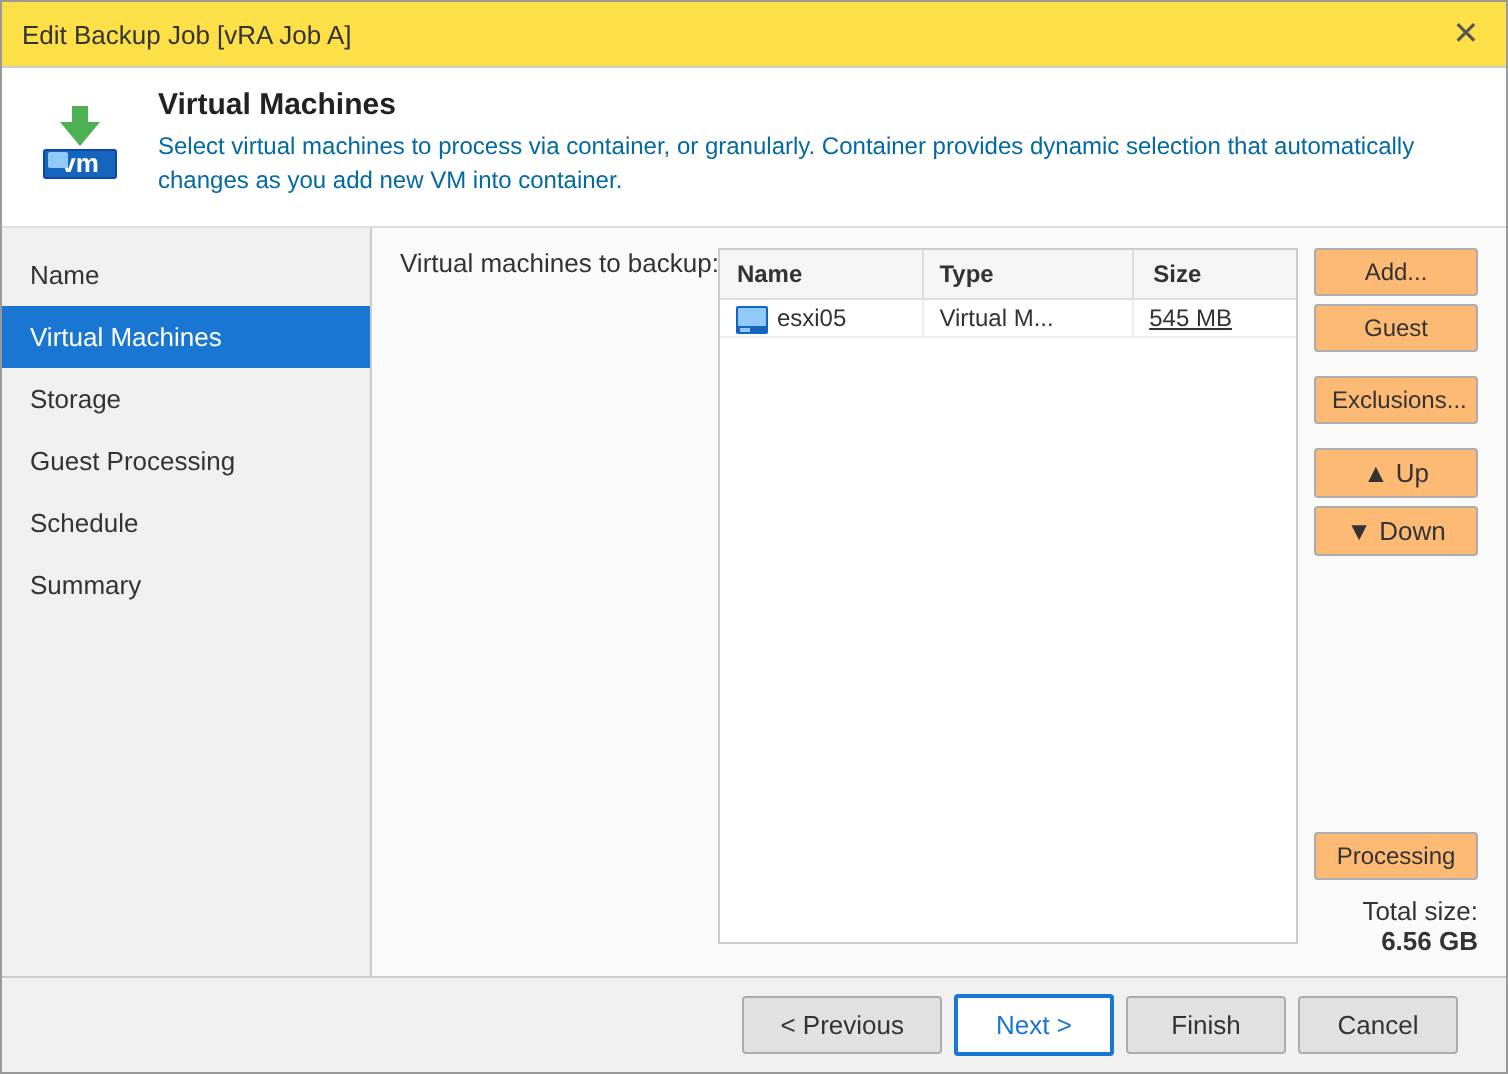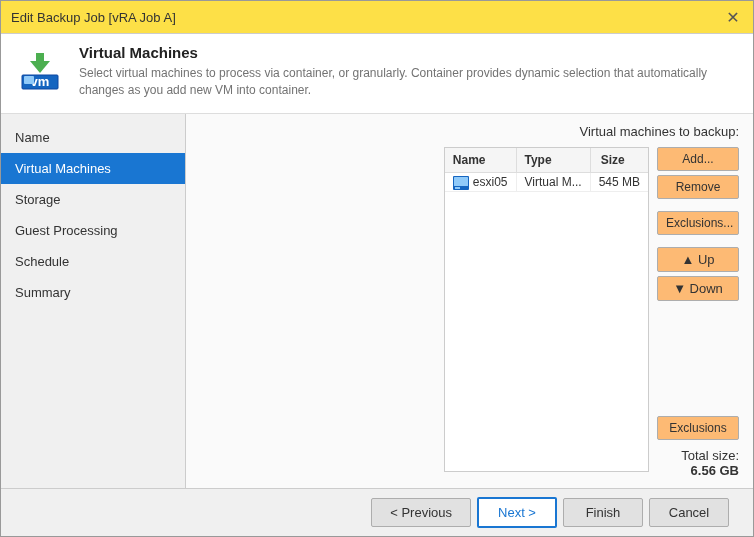--- a/index.html
+++ b/index.html
@@ -7,39 +7,39 @@
 
     .window { width: 754px; height: 537px; background: #f0f0f0; border: 1px solid #999; display: flex; flex-direction: column; }
 
     .title-bar { background: #fde047; border-bottom: 1px solid #ccc; padding: 6px 10px; display: flex; justify-content: space-between; align-items: center; min-height: 32px; }
     .title-bar-left { font-size: 13px; color: #333; }
     .title-bar-close { width: 20px; height: 20px; background: none; border: none; cursor: pointer; font-size: 16px; color: #555; display: flex; align-items: center; justify-content: center; }
 
     .header-area { background: #fff; padding: 10px 14px; display: flex; align-items: flex-start; border-bottom: 1px solid #ddd; min-height: 80px; }
     .header-icon { width: 50px; height: 50px; margin-right: 14px; display: flex; align-items: center; justify-content: center; flex-shrink: 0; }
     .header-text h2 { font-size: 15px; font-weight: 600; color: #222; margin-bottom: 4px; }
-    .header-text p { font-size: 12px; color: #737373; line-height: 1.4; }
+    .header-text p { font-size: 12px; color: #0369a1; line-height: 1.4; }
 
     .content-area { display: flex; flex: 1; overflow: hidden; }
 
     .sidebar { width: 185px; background: #f0f0f0; border-right: 1px solid #ccc; padding: 8px 0; }
     .sidebar-item { padding: 8px 14px; cursor: pointer; color: #333; font-size: 13px; }
     .sidebar-item.active { background: #1976d2; color: #fff; }
 
-    .main-panel { flex: 1; padding: 10px 14px; display: flex; flex-direction: column; background: #fafafa; overflow: hidden; align-items: flex-end; }
+    .main-panel { flex: 1; padding: 10px 14px; display: flex; background: #fafafa; overflow: hidden; }
     .section-label { font-size: 13px; color: #333; margin-bottom: 8px; }
 
     .vm-table-container { border: 1px solid #ccc; background: #fff; flex: 1; overflow-y: auto; margin-bottom: 6px; }
     .vm-table { width: 100%; border-collapse: collapse; }
     .vm-table thead tr { background: #f5f5f5; border-bottom: 1px solid #ddd; }
     .vm-table thead th { padding: 5px 8px; text-align: left; font-weight: 600; color: #333; border-right: 1px solid #ddd; font-size: 12px; }
     .vm-table thead th:last-child { border-right: none; padding-left: 10px; }
     .vm-table tbody tr { border-bottom: 1px solid #eee; }
     .vm-table tbody td { padding: 1px 8px; color: #333; border-right: 1px solid #eee; font-size: 12px; margin-top: 20px; }
-    .vm-table tbody td:last-child { border-right: none; }
+    .vm-table tbody td:last-child { border-right: none; text-decoration: underline; }
 
     .right-panel { width: 90px; display: flex; flex-direction: column; padding-left: 8px; padding-top: 0; }
     .btn { background: #fdba74; border: 1px solid #adadad; padding: 4px 8px; cursor: pointer; font-size: 12px; color: #333; text-align: center; margin-bottom: 4px; min-width: 75px; border-radius: 2px; white-space: nowrap; }
     .btn:disabled { color: #aaa; cursor: default; }
     .btn-group-top { display: flex; flex-direction: column; }
     .spacer { flex: 1; }
     .total-size { font-size: 12px; color: #333; text-align: right; margin-top: 4px; }
     .total-size-value { font-weight: bold; font-size: 13px; display: block; text-align: right; }
 
     .table-buttons-row { display: flex; flex: 1; overflow: hidden; }
@@ -113,31 +113,31 @@
                   <td>Virtual M...</td>
                   <td>545 MB</td>
                 </tr>
               </tbody>
           </table>
         </div>
 
         <div class="right-panel">
           <div class="btn-group-top">
             <button class="btn">Add...</button>
-            <button class="btn">Remove</button>
+            <button class="btn">Guest</button>
           </div>
           <button class="btn" style="margin-top:8px;">Exclusions...</button>
           <button class="btn" style="margin-top:8px;">
             <span>▲ </span><span>Up</span>
           </button>
           <button class="btn">
             <span>▼ </span><span>Down</span>
           </button>
           <div class="spacer"></div>
-          <button class="btn">Exclusions</button>
+          <button class="btn">Processing</button>
           <div class="total-size">
             <span>Total size:</span>
             <span class="total-size-value">6.56 GB</span>
           </div>
         </div>
       </div>
 
     </div>
   </div>
 

